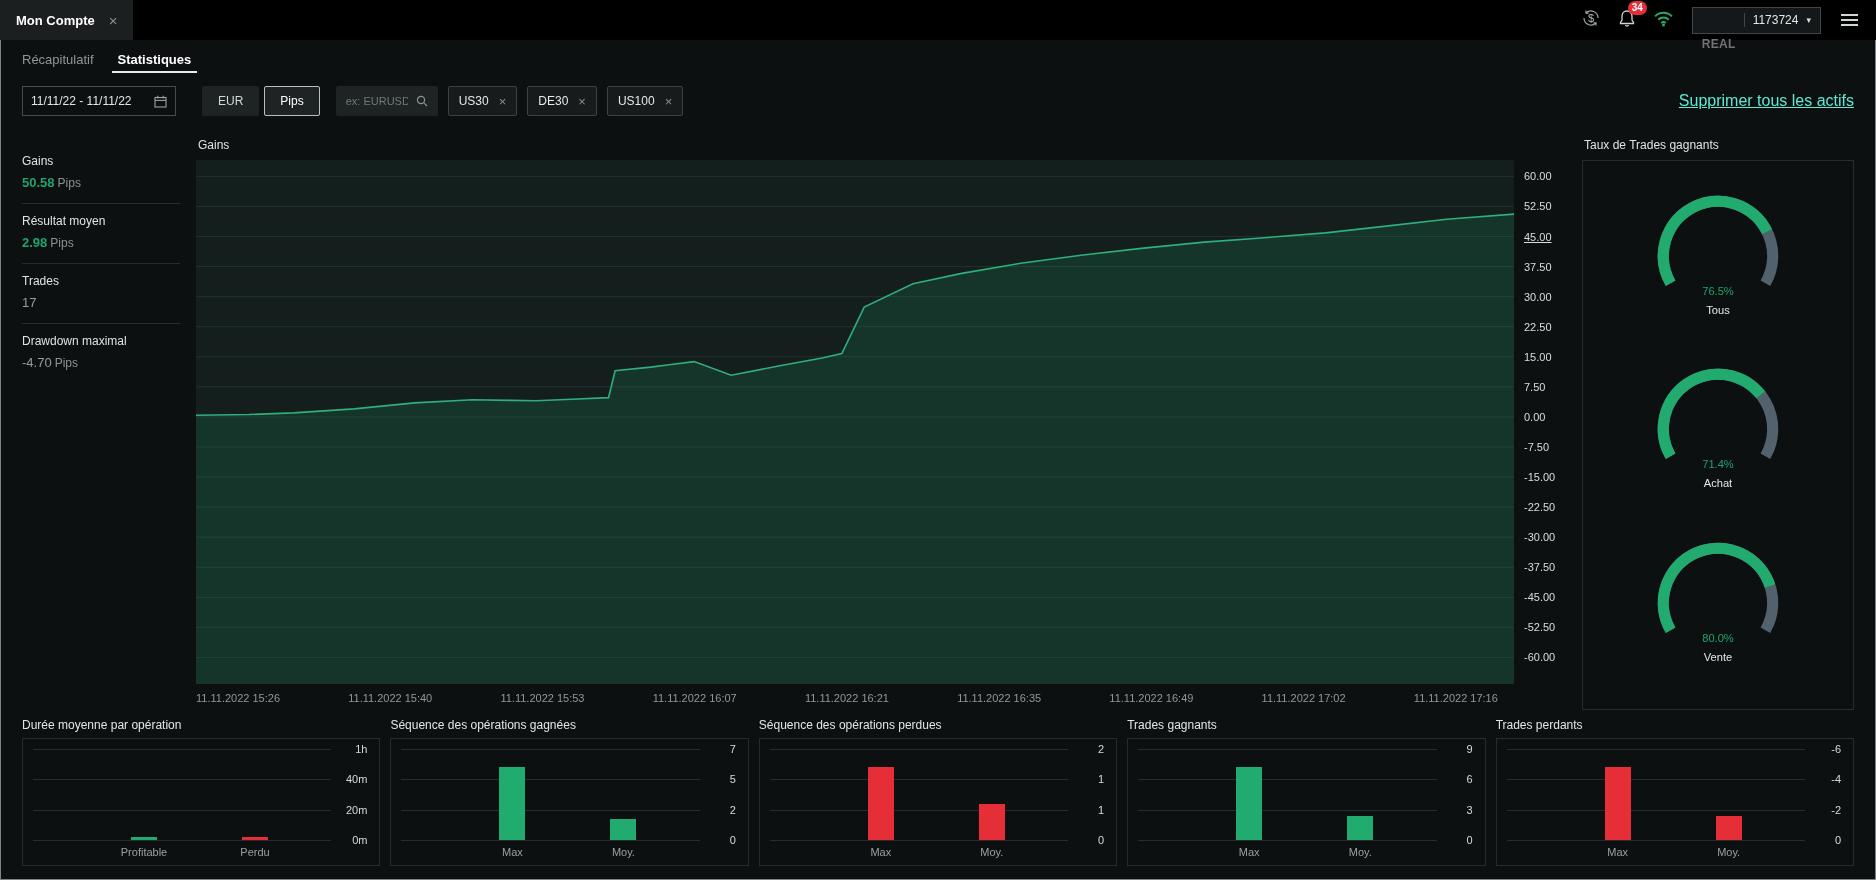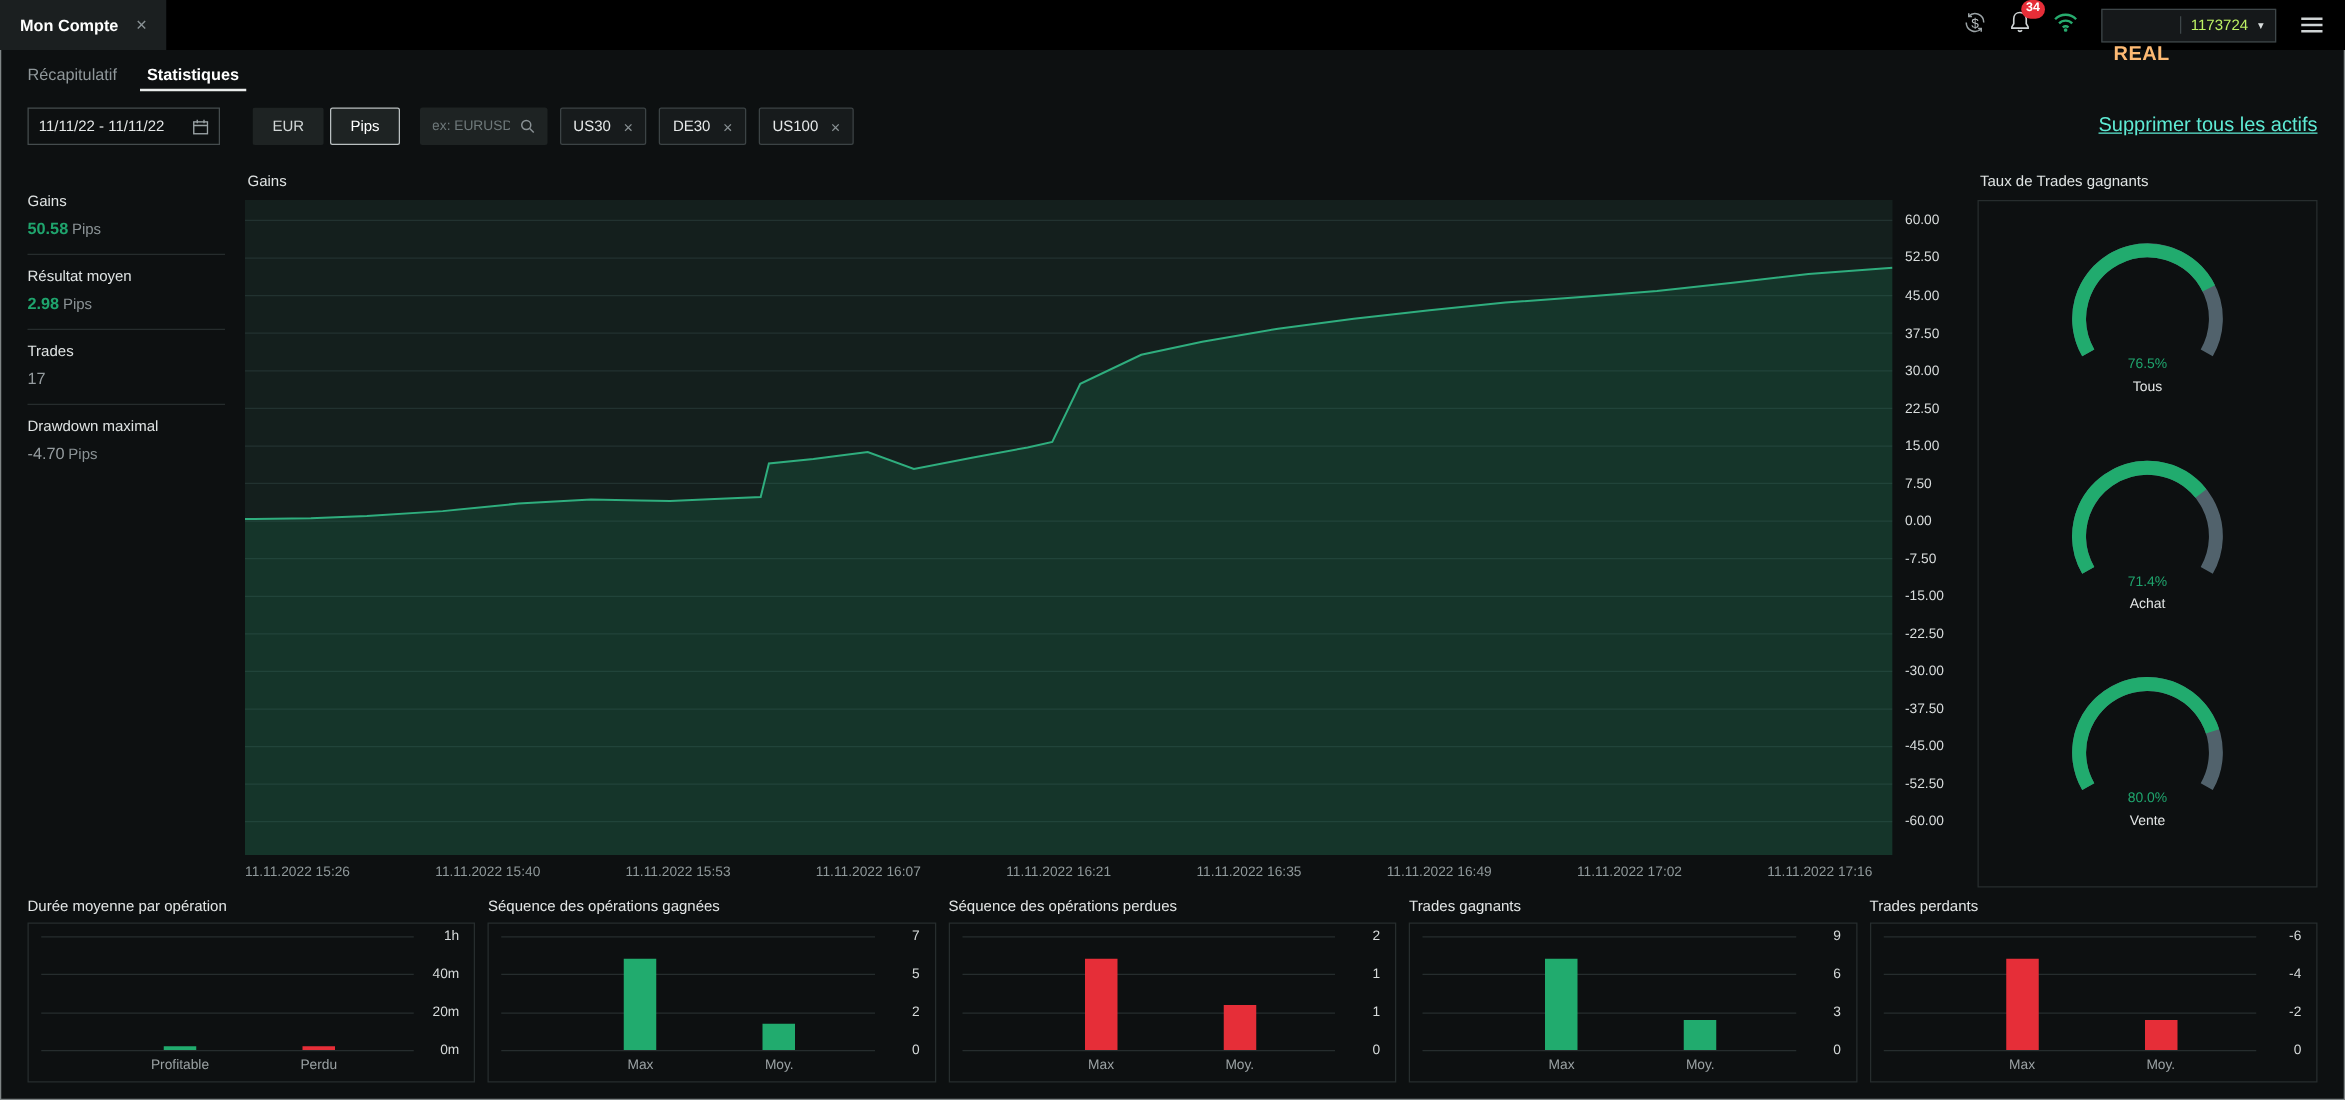--- a/index.html
+++ b/index.html
@@ -14,23 +14,23 @@
   }
   
   .topbar { height:40px; background:#000; display:flex; align-items:center; }
   .win-tab { height:40px; background:#1b1f20; display:flex; align-items:center; gap:14px; padding:0 16px; cursor:pointer; }
   .win-tab .t-label { color:#ffffff; font-size:13px; font-weight:700; }
   .win-tab .t-close { color:#8a9295; font-size:15px; }
   .topbar-right { margin-left:auto; display:flex; align-items:center; gap:18px; padding-right:16px; }
   .bell-wrap { position:relative; }
   .badge { position:absolute; top:-8px; left:9px; background:#e62e38; color:#fff; font-size:10px; font-weight:700; border-radius:9px; padding:1px 4px; line-height:1.25; }
   .account-box { display:flex; align-items:center; gap:8px; border:1px solid #3e4649; background:#15181a; height:27px; padding:0 9px; cursor:pointer; }
-  .account-type { font-size:16px; font-weight:700; color:#fdba74; letter-spacing:.3px;margin-top:48px; }
+  .account-type { font-size:12px; font-weight:700; color:#737373; letter-spacing:.3px;margin-top:48px; }
   .account-sep { width:1px; height:14px; background:#3e4649; }
-  .account-number { font-size:12px; color:#bef264; }
+  .account-number { font-size:12px; color:#e5e5e5; }
   .caret { font-size:9px; color:#d9dddd; }
   .menu-btn { display:flex; flex-direction:column; gap:3px; cursor:pointer; padding:4px 2px; }
   .menu-btn span { width:17px; height:2px; background:#cfd4d5; display:block; }
   
   .subtabs { height:38px; display:flex; align-items:flex-end; gap:24px; padding:0 22px; }
   .subtab { font-size:13px; color:#8f979a; position:relative; height:100%; display:flex; align-items:center; cursor:pointer; }
   .subtab.active { color:#fff; font-weight:700; }
   .subtab.active::after { content:""; position:absolute; left:-6px; right:-6px; bottom:5px; height:2px; background:#e9ecec; }
   
   .filters { height:46px; display:flex; align-items:center; padding:0 22px; gap:10px; }
@@ -211,21 +211,21 @@
             <line x1="0" y1="427.3" x2="1300" y2="427.3" stroke="#223230" stroke-width="1" vector-effect="non-scaling-stroke"></line>
             <line x1="0" y1="456.6" x2="1300" y2="456.6" stroke="#223230" stroke-width="1" vector-effect="non-scaling-stroke"></line>
             <line x1="0" y1="486.0" x2="1300" y2="486.0" stroke="#223230" stroke-width="1" vector-effect="non-scaling-stroke"></line>
             <path d="M0.0 249.4 L52.0 248.7 L96.2 247.1 L156.0 243.2 L215.8 237.3 L273.0 234.2 L312.0 234.9 L335.4 235.3 L370.5 233.8 L406.9 232.2 L413.4 206.0 L448.5 202.4 L466.7 200.1 L491.4 197.0 L527.8 210.3 L574.6 201.3 L617.5 193.4 L637.0 189.1 L659.1 143.7 L707.2 121.0 L755.3 110.8 L815.1 100.6 L874.9 92.8 L934.7 86.1 L994.5 80.2 L1054.3 75.9 L1114.1 71.2 L1173.9 64.6 L1233.7 57.9 L1300.0 52.9 L 1300 512 L 0 512 Z" fill="rgba(33,171,110,0.16)" stroke="none"></path>
             <path d="M0.0 249.4 L52.0 248.7 L96.2 247.1 L156.0 243.2 L215.8 237.3 L273.0 234.2 L312.0 234.9 L335.4 235.3 L370.5 233.8 L406.9 232.2 L413.4 206.0 L448.5 202.4 L466.7 200.1 L491.4 197.0 L527.8 210.3 L574.6 201.3 L617.5 193.4 L637.0 189.1 L659.1 143.7 L707.2 121.0 L755.3 110.8 L815.1 100.6 L874.9 92.8 L934.7 86.1 L994.5 80.2 L1054.3 75.9 L1114.1 71.2 L1173.9 64.6 L1233.7 57.9 L1300.0 52.9" fill="none" stroke="#2fae7e" stroke-width="1.6" vector-effect="non-scaling-stroke"></path>
           </svg>
       </div>
       <div class="yaxis" id="gains-ylabels">
           <span style="top: 3.125%;">60.00</span>
           <span style="top: 8.8623%;">52.50</span>
-          <span style="top: 14.5996%;">45.00</span>
+          <span style="top: 14.5996%; text-decoration: underline;">45.00</span>
           <span style="top: 20.3369%;">37.50</span>
           <span style="top: 26.0742%;">30.00</span>
           <span style="top: 31.8115%;">22.50</span>
           <span style="top: 37.5488%;">15.00</span>
           <span style="top: 43.2861%;">7.50</span>
           <span style="top: 49.0234%;">0.00</span>
           <span style="top: 54.7607%;">-7.50</span>
           <span style="top: 60.498%;">-15.00</span>
           <span style="top: 66.2354%;">-22.50</span>
           <span style="top: 71.9727%;">-30.00</span>

